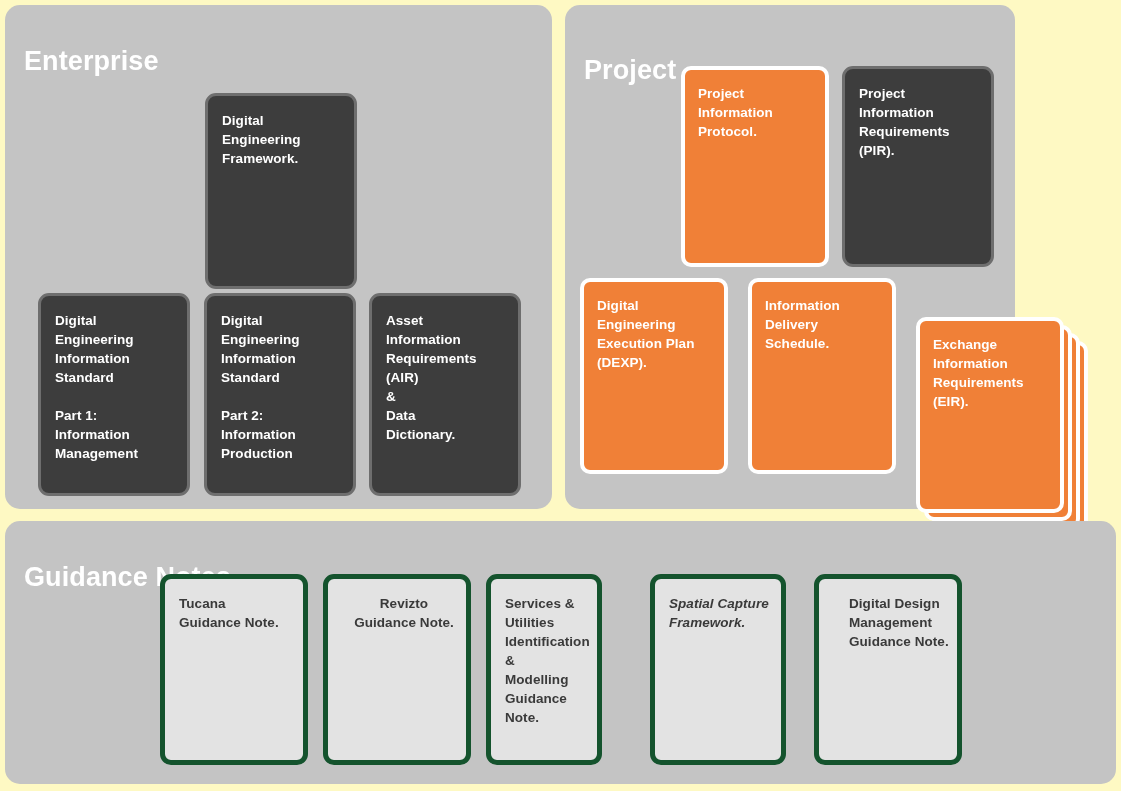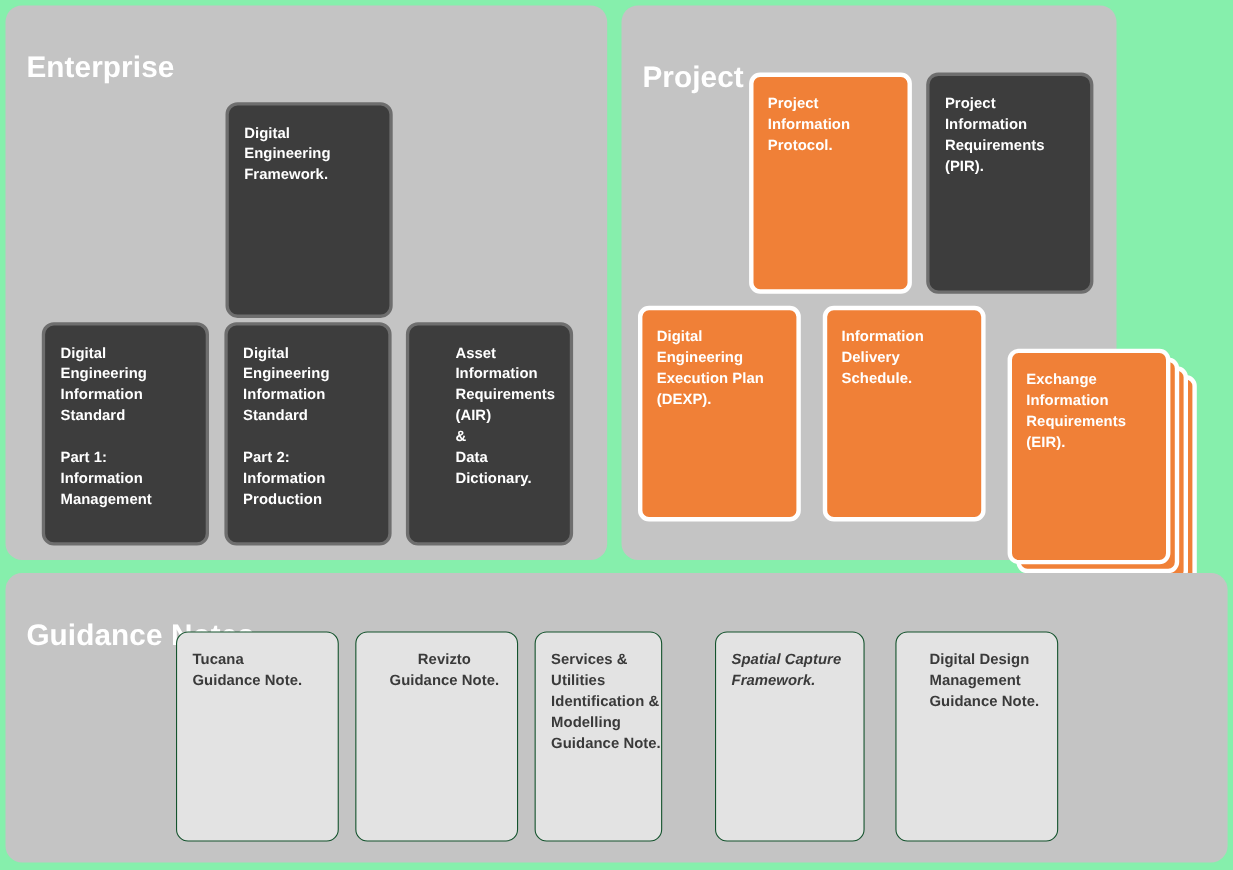--- a/index.html
+++ b/index.html
@@ -13,21 +13,21 @@
     width: 1121px;
     height: 791px;
     overflow: hidden;
     position: relative;
   }
 
   .canvas {
     position: relative;
     width: 1121px;
     height: 791px;
-    background: #86efac;
+    background: #fef9c3;
   }
 
   
   .panel {
     position: absolute;
     background: #c4c4c4;
     border-radius: 15px;
     box-sizing: border-box;
   }
   #panel-enterprise {
@@ -96,21 +96,21 @@
     border-radius: 10px;
   }
   .card-orange .card-text {
     color: #ffffff;
     padding: 14px 0 0 13px;
   }
 
   
   .card-light {
     background: #e3e3e3;
-    border: 1px solid #14532d;
+    border: 5px solid #14532d;
     border-radius: 11px;
   }
   .card-light .card-text {
     color: #3a3a3a;
     padding: 15px 0 0 14px;
   }
 
   
   .card-stack {
     position: absolute;
@@ -152,21 +152,21 @@
       <span class="card-text">Digital
 Engineering
 Information
 Standard
 
 Part 2:
 Information
 Production</span>
     </div>
 
-    <div class="card card-dark" style="left:364px; top:288px; width:152px; height:203px;padding-left:28px;">
+    <div class="card card-dark" style="left:364px; top:288px; width:152px; height:203px;">
       <span class="card-text">Asset
 Information
 Requirements
 (AIR)
  &amp;
 Data
 Dictionary.</span>
     </div>
   </section>
 

